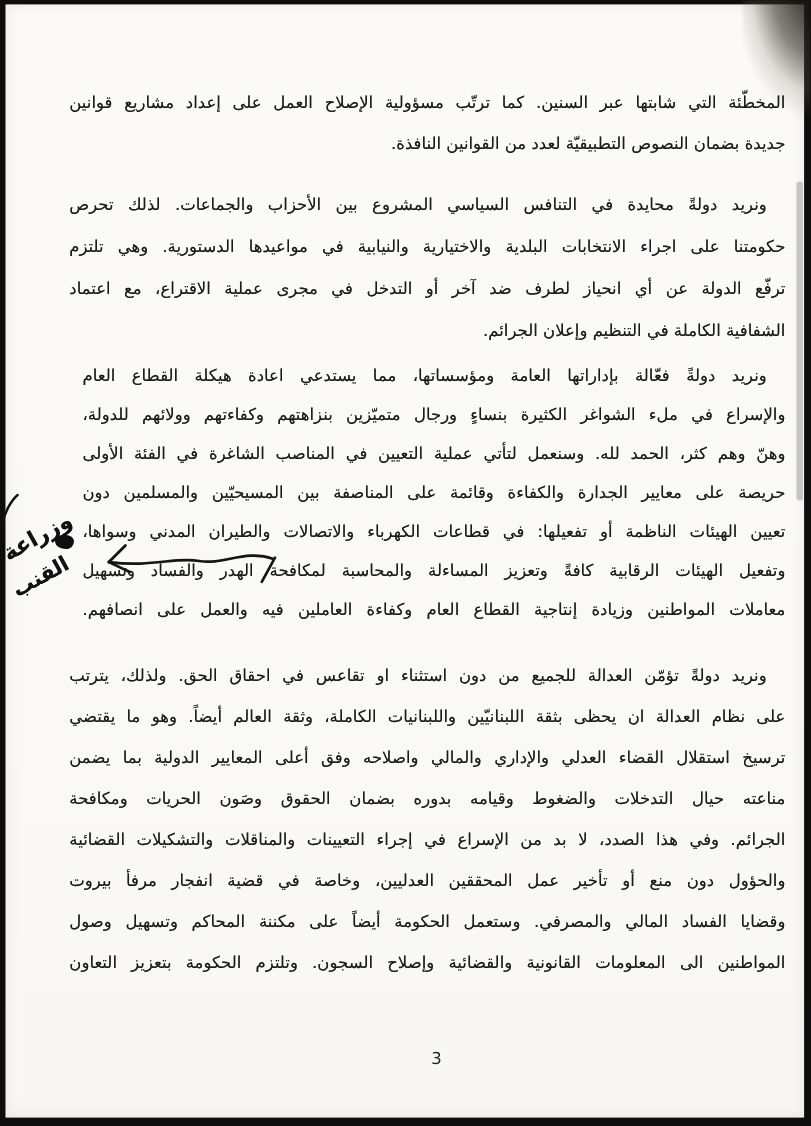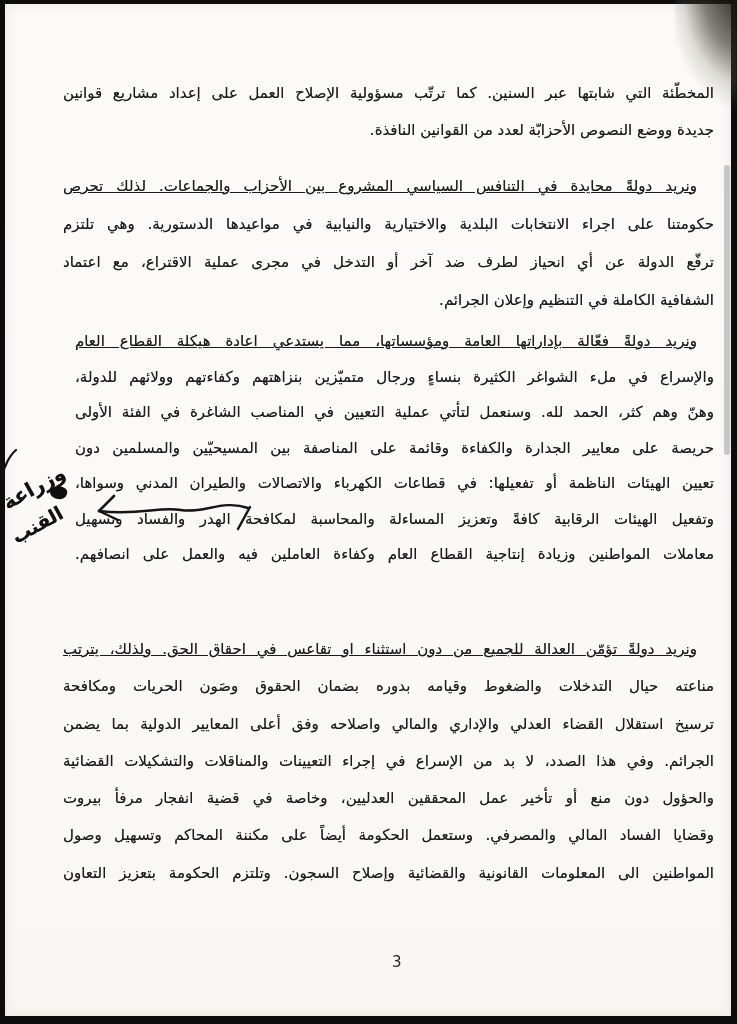--- a/index.html
+++ b/index.html
@@ -43,24 +43,24 @@
     left: 63px; right: 23px; top: 0;
     direction: rtl;
     color: #1b1b1b;
     font-size: 15px;
     text-shadow: 0 0 0.5px rgba(20,20,20,0.6);
   }
   .para { position: absolute; left: 0; right: 0; }
   .para.p0 { top: 75px;  line-height: 37px; }
   .para.p1 { top: 167px; line-height: 38px; }
   .para.p2 { top: 324px; line-height: 35.5px; margin-left: 12px; }
-  .para.p3 { top: 631px; line-height: 37.3px; }
+  .para.p3 { top: 596px; line-height: 37.3px; }
   .line { text-align: right; }
   .line.just { text-align: justify; text-align-last: justify; }
-  .line.indent { padding-right: 17px; text-decoration: underline; }
+  .line.indent { padding-right: 17px; }
   
   .note-word {
     position: absolute;
     color: #121212;
     font-weight: bold;
     white-space: nowrap;
     text-shadow: 0 0 0.6px rgba(0,0,0,0.7);
   }
   .note-w1 {
     left: 4px; top: 492px;
@@ -112,41 +112,42 @@
 </head>
 <body>
 
 <div class="frame">
   <div class="paper"></div>
   <div class="corner-shadow"></div>
 
   <div class="textblock">
     <div class="para p0">
       <div class="line just">المخطّئة التي شابتها عبر السنين. كما ترتّب مسؤولية الإصلاح العمل على إعداد مشاريع قوانين</div>
-      <div class="line">جديدة ووضع النصوص الأحزابّة لعدد من القوانين النافذة.</div>
+      <div class="line">جديدة بضمان النصوص التطبيقيّة لعدد من القوانين النافذة.</div>
     </div>
     <div class="para p1">
       <div class="line just indent">ونريد دولةً محايدة في التنافس السياسي المشروع بين الأحزاب والجماعات. لذلك تحرص</div>
       <div class="line just">حكومتنا على اجراء الانتخابات البلدية والاختيارية والنيابية في مواعيدها الدستورية. وهي تلتزم</div>
       <div class="line just">ترفّع الدولة عن أي انحياز لطرف ضد آخر أو التدخل في مجرى عملية الاقتراع، مع اعتماد</div>
       <div class="line">الشفافية الكاملة في التنظيم وإعلان الجرائم.</div>
     </div>
     <div class="para p2">
       <div class="line just indent">ونريد دولةً فعّالة بإداراتها العامة ومؤسساتها، مما يستدعي اعادة هيكلة القطاع العام</div>
       <div class="line just">والإسراع في ملء الشواغر الكثيرة بنساءٍ ورجال متميّزين بنزاهتهم وكفاءتهم وولائهم للدولة،</div>
       <div class="line just">وهنّ وهم كثر، الحمد لله. وسنعمل لتأتي عملية التعيين في المناصب الشاغرة في الفئة الأولى</div>
       <div class="line just">حريصة على معايير الجدارة والكفاءة وقائمة على المناصفة بين المسيحيّين والمسلمين دون</div>
       <div class="line just">تعيين الهيئات الناظمة أو تفعيلها: في قطاعات الكهرباء والاتصالات والطيران المدني وسواها،</div>
       <div class="line just">وتفعيل الهيئات الرقابية كافةً وتعزيز المساءلة والمحاسبة لمكافحة الهدر والفساد وتسهيل</div>
       <div class="line just">معاملات المواطنين وزيادة إنتاجية القطاع العام وكفاءة العاملين فيه والعمل على انصافهم.</div>
     </div>
     <div class="para p3">
       <div class="line just indent">ونريد دولةً تؤمّن العدالة للجميع من دون استثناء او تقاعس في احقاق الحق. ولذلك، يترتب</div>
+      <div class="line just">على نظام العدالة ان يحظى بثقة اللبنانيّين واللبنانيات الكاملة، وثقة العالم أيضاً. وهو ما يقتضي</div>
+      <div class="line just">ترسيخ استقلال القضاء العدلي والإداري والمالي واصلاحه وفق أعلى المعايير الدولية بما يضمن</div>
       <div class="line just">مناعته حيال التدخلات والضغوط وقيامه بدوره بضمان الحقوق وصَون الحريات ومكافحة</div>
-      <div class="line just">ترسيخ استقلال القضاء العدلي والإداري والمالي واصلاحه وفق أعلى المعايير الدولية بما يضمن</div>
       <div class="line just">الجرائم. وفي هذا الصدد، لا بد من الإسراع في إجراء التعيينات والمناقلات والتشكيلات القضائية</div>
       <div class="line just">والحؤول دون منع أو تأخير عمل المحققين العدليين، وخاصة في قضية انفجار مرفأ بيروت</div>
       <div class="line just">وقضايا الفساد المالي والمصرفي. وستعمل الحكومة أيضاً على مكننة المحاكم وتسهيل وصول</div>
       <div class="line just">المواطنين الى المعلومات القانونية والقضائية وإصلاح السجون. وتلتزم الحكومة بتعزيز التعاون</div>
     </div>
   </div>
 
   <div class="note-word note-w1">وزراعة</div>
   <div class="note-word note-w2">القنب</div>
   <div class="ink-blot"></div>

